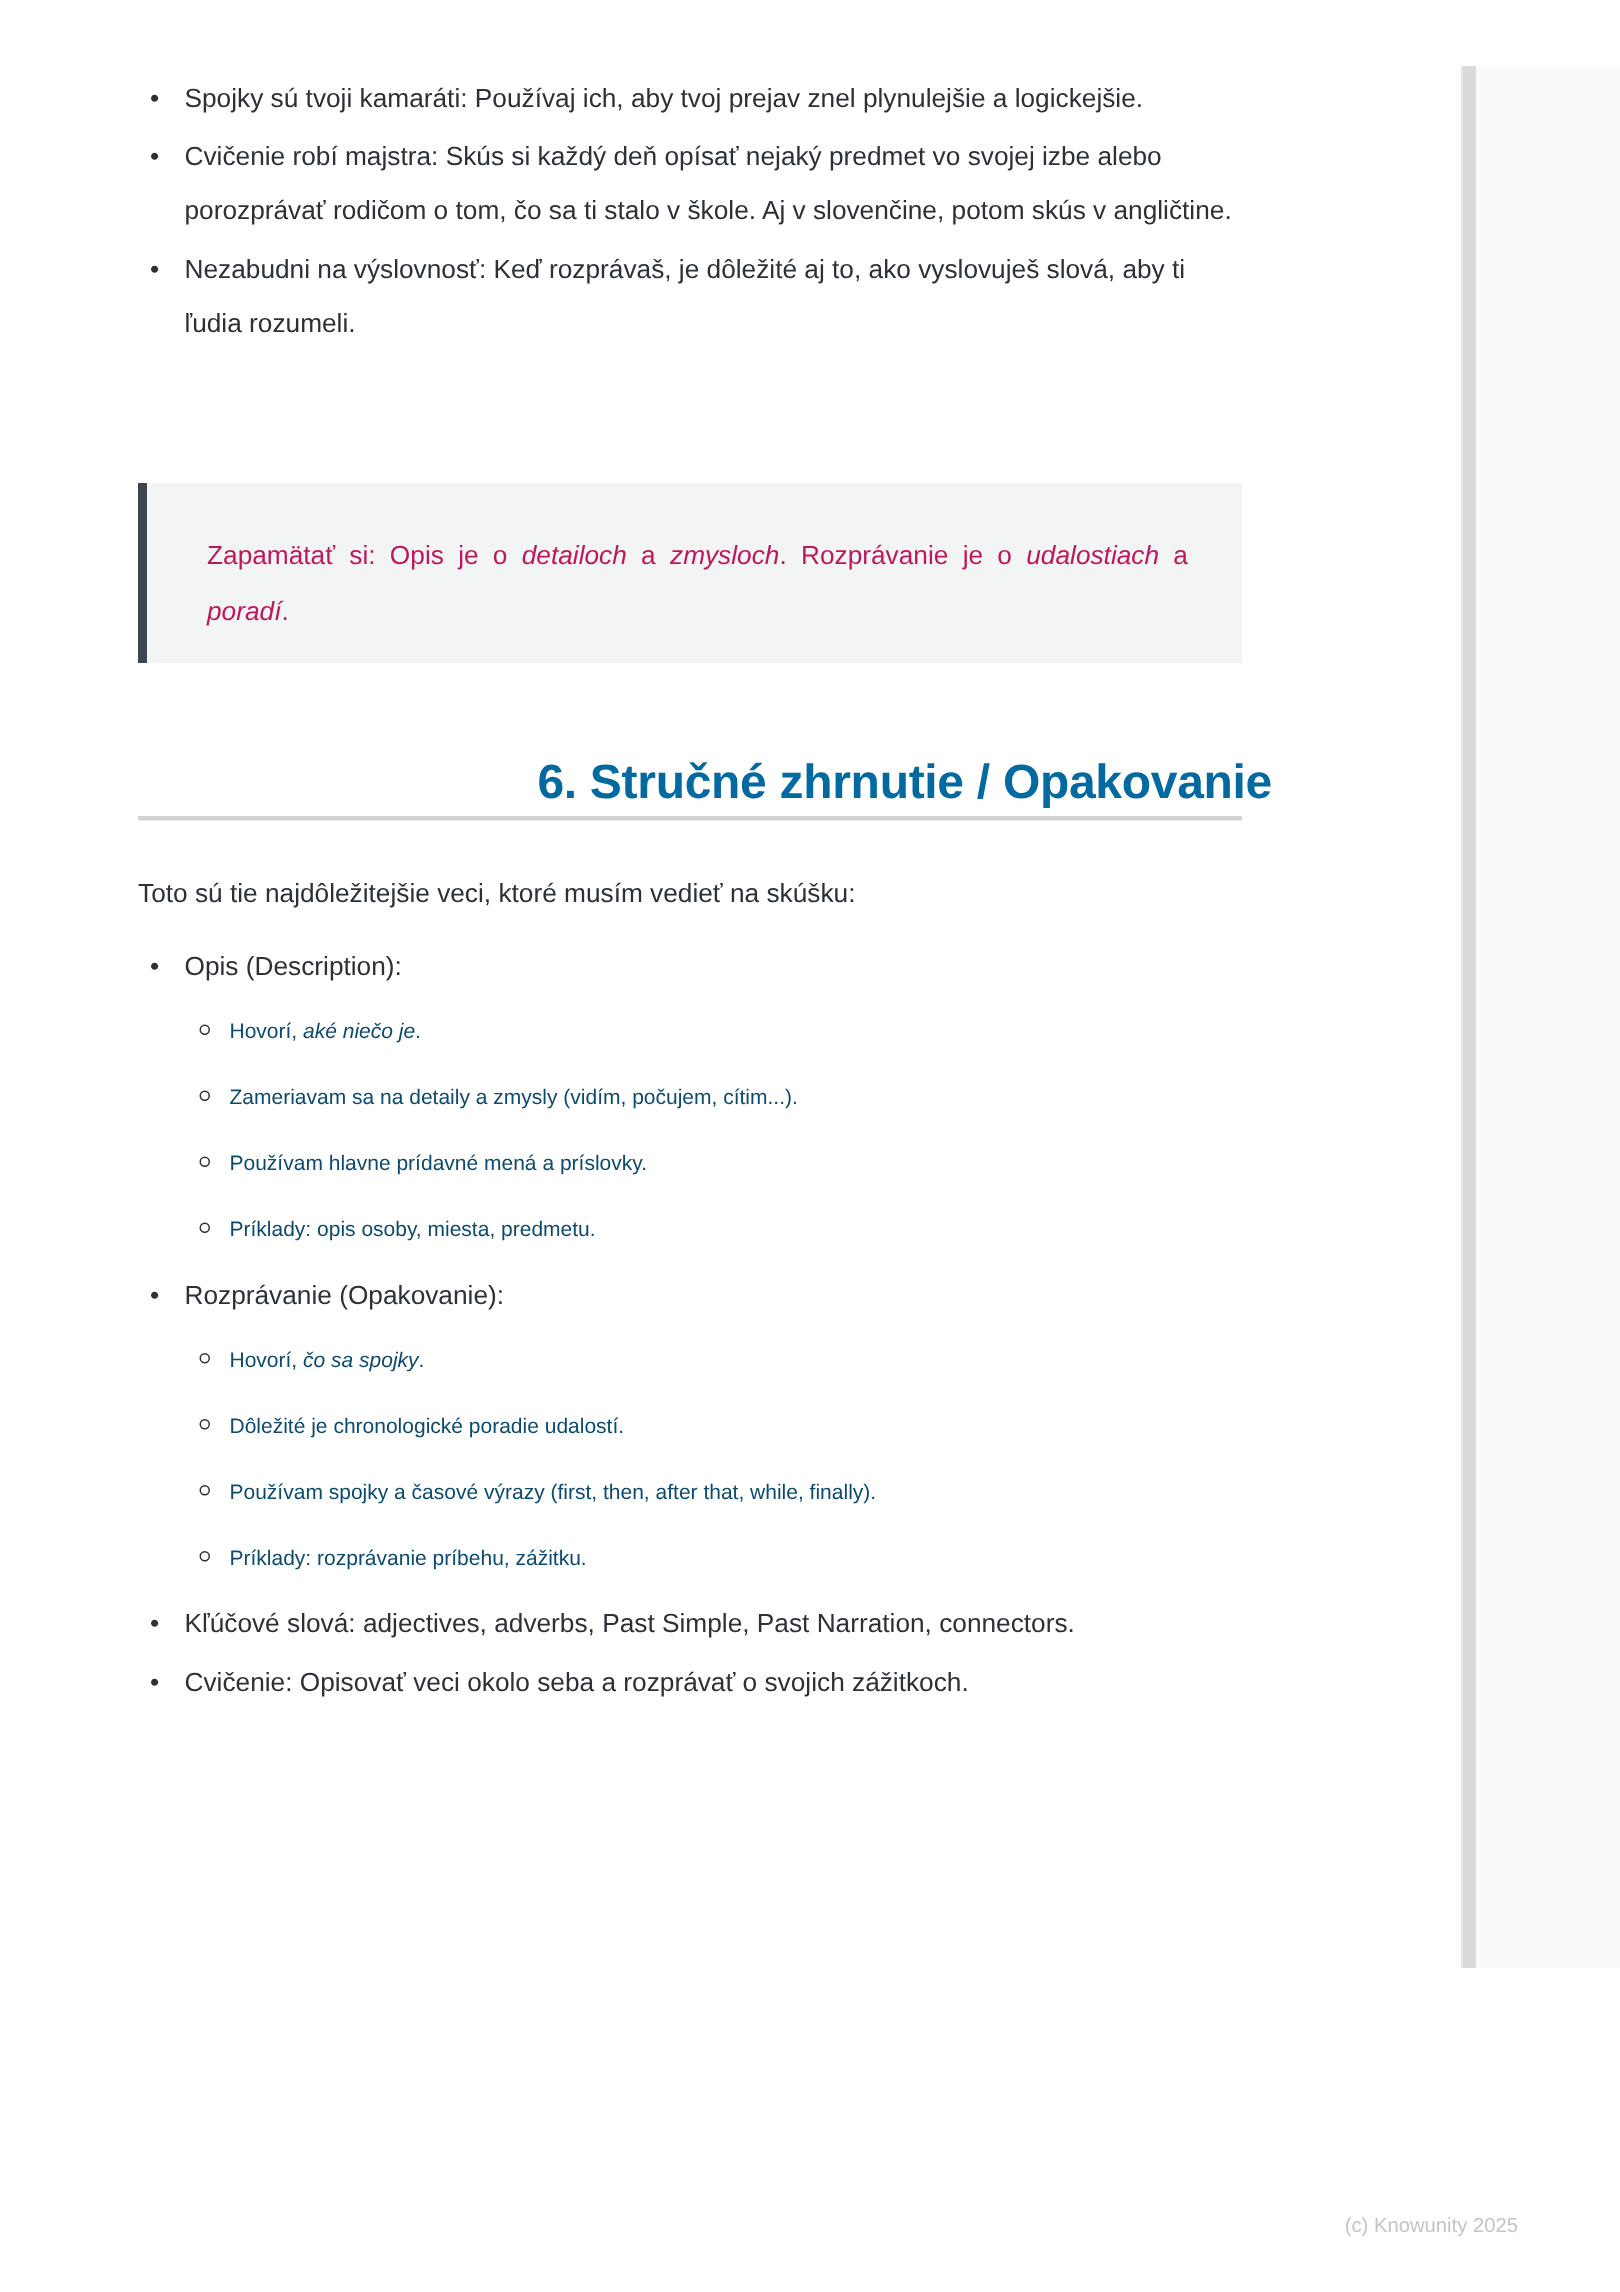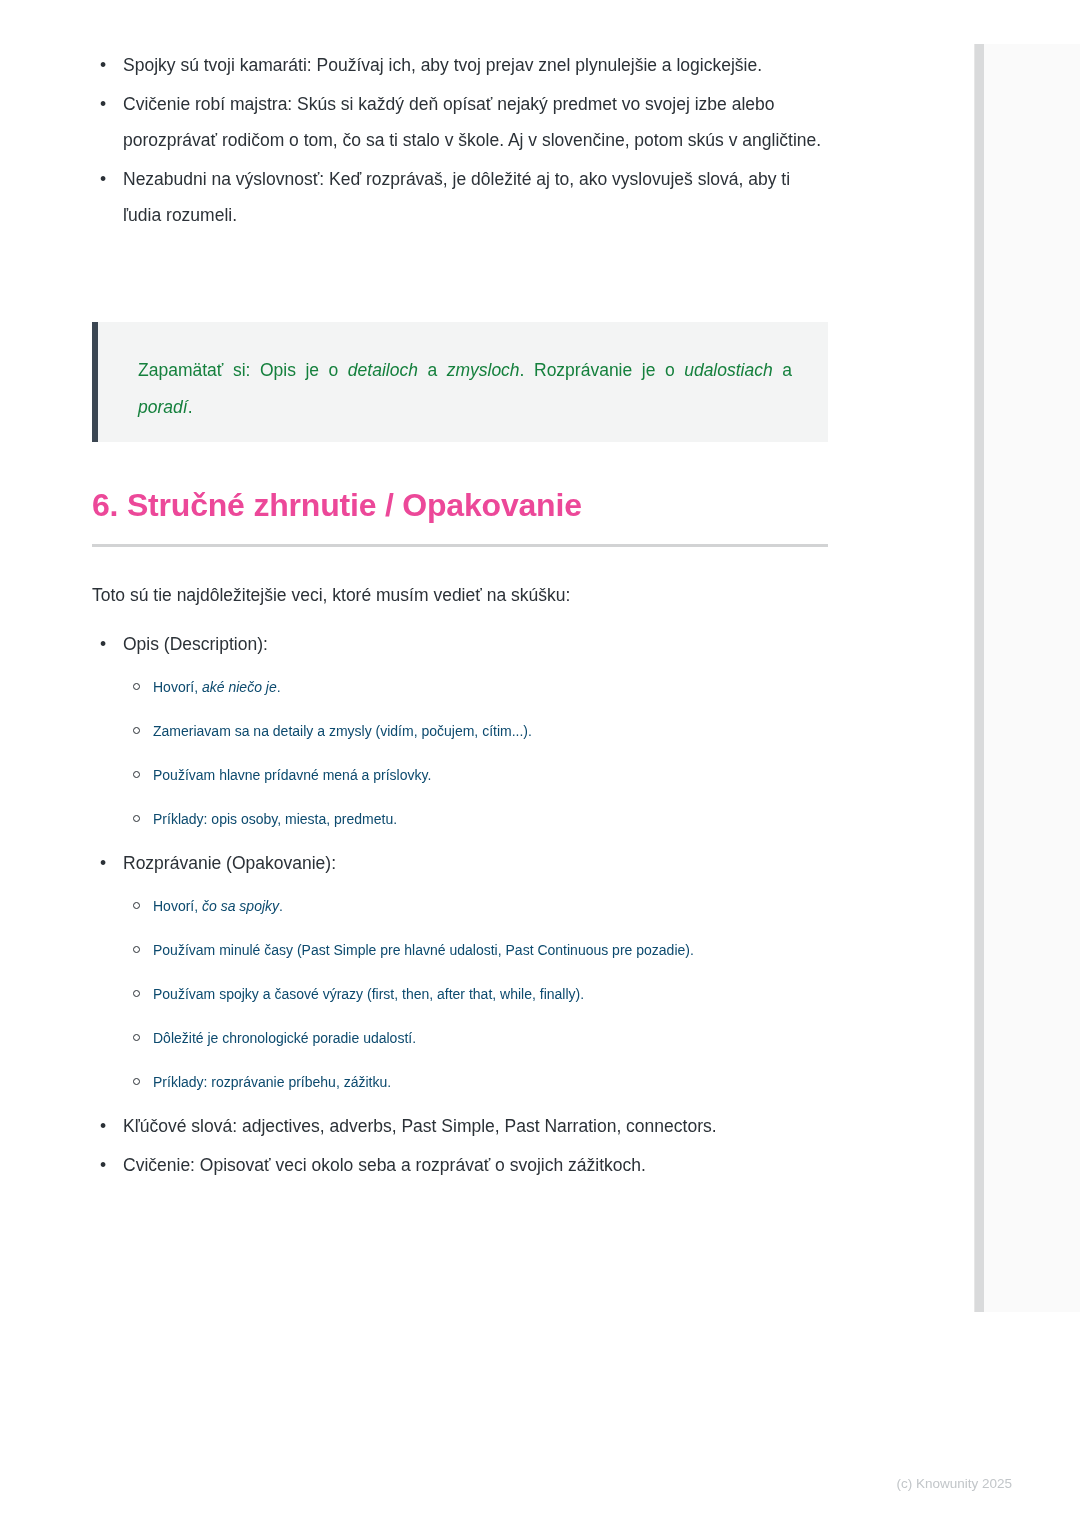--- a/index.html
+++ b/index.html
@@ -112,34 +112,35 @@
     background: #f3f4f4;
     border-left: 6px solid #3b4652;
     box-sizing: border-box;
     padding: 30px 36px 0 40px;
   }
   .callout p {
     margin: 0;
     font-size: 17.5px;
     line-height: 37px;
     text-align: justify;
-    color: #15803d;
+    color: #be185d;
   }
 
   
   .section-heading {
     position: absolute;
     left: 92px;
     top: 487px;
     width: 740px;
     font-size: 32px;
     font-weight: bold;
-    color: #ec4899;
+    color: #0369a1;
     letter-spacing: -0.2px;
-    margin: 0;
+    margin: 16px;
+    text-align: right;
   }
   .heading-rule {
     position: absolute;
     left: 92px;
     top: 544px;
     width: 736px;
     height: 3px;
     background: #d2d3d4;
   }
 
@@ -240,32 +241,28 @@
   <li>
     <span class="marker">•</span>
     <strong>Rozprávanie (Opakovanie):</strong>
     <ul class="lvl2">
       <li>
         <span class="marker-hollow"></span>
         <span>Hovorí, </span><em>čo sa spojky</em><span>.</span>
       </li>
       <li>
         <span class="marker-hollow"></span>
-        <span>Používam </span><strong>minulé časy</strong><span> (Past Simple pre hlavné udalosti, Past Continuous pre pozadie).</span>
+        <span>Dôležité je </span><strong>chronologické poradie</strong><span> udalostí.</span>
       </li>
       <li>
         <span class="marker-hollow"></span>
         <span>Používam </span><strong>spojky</strong><span> a </span><strong>časové výrazy</strong><span> (first, then, after that, while, finally).</span>
       </li>
       <li>
         <span class="marker-hollow"></span>
-        <span>Dôležité je </span><strong>chronologické poradie</strong><span> udalostí.</span>
-      </li>
-      <li>
-        <span class="marker-hollow"></span>
         <span>Príklady: rozprávanie príbehu, zážitku.</span>
       </li>
     </ul>
   </li>
 
   <li>
     <span class="marker">•</span>
     <strong>Kľúčové slová:</strong><span> adjectives, adverbs, Past Simple, Past Narration, connectors.</span>
   </li>
 

